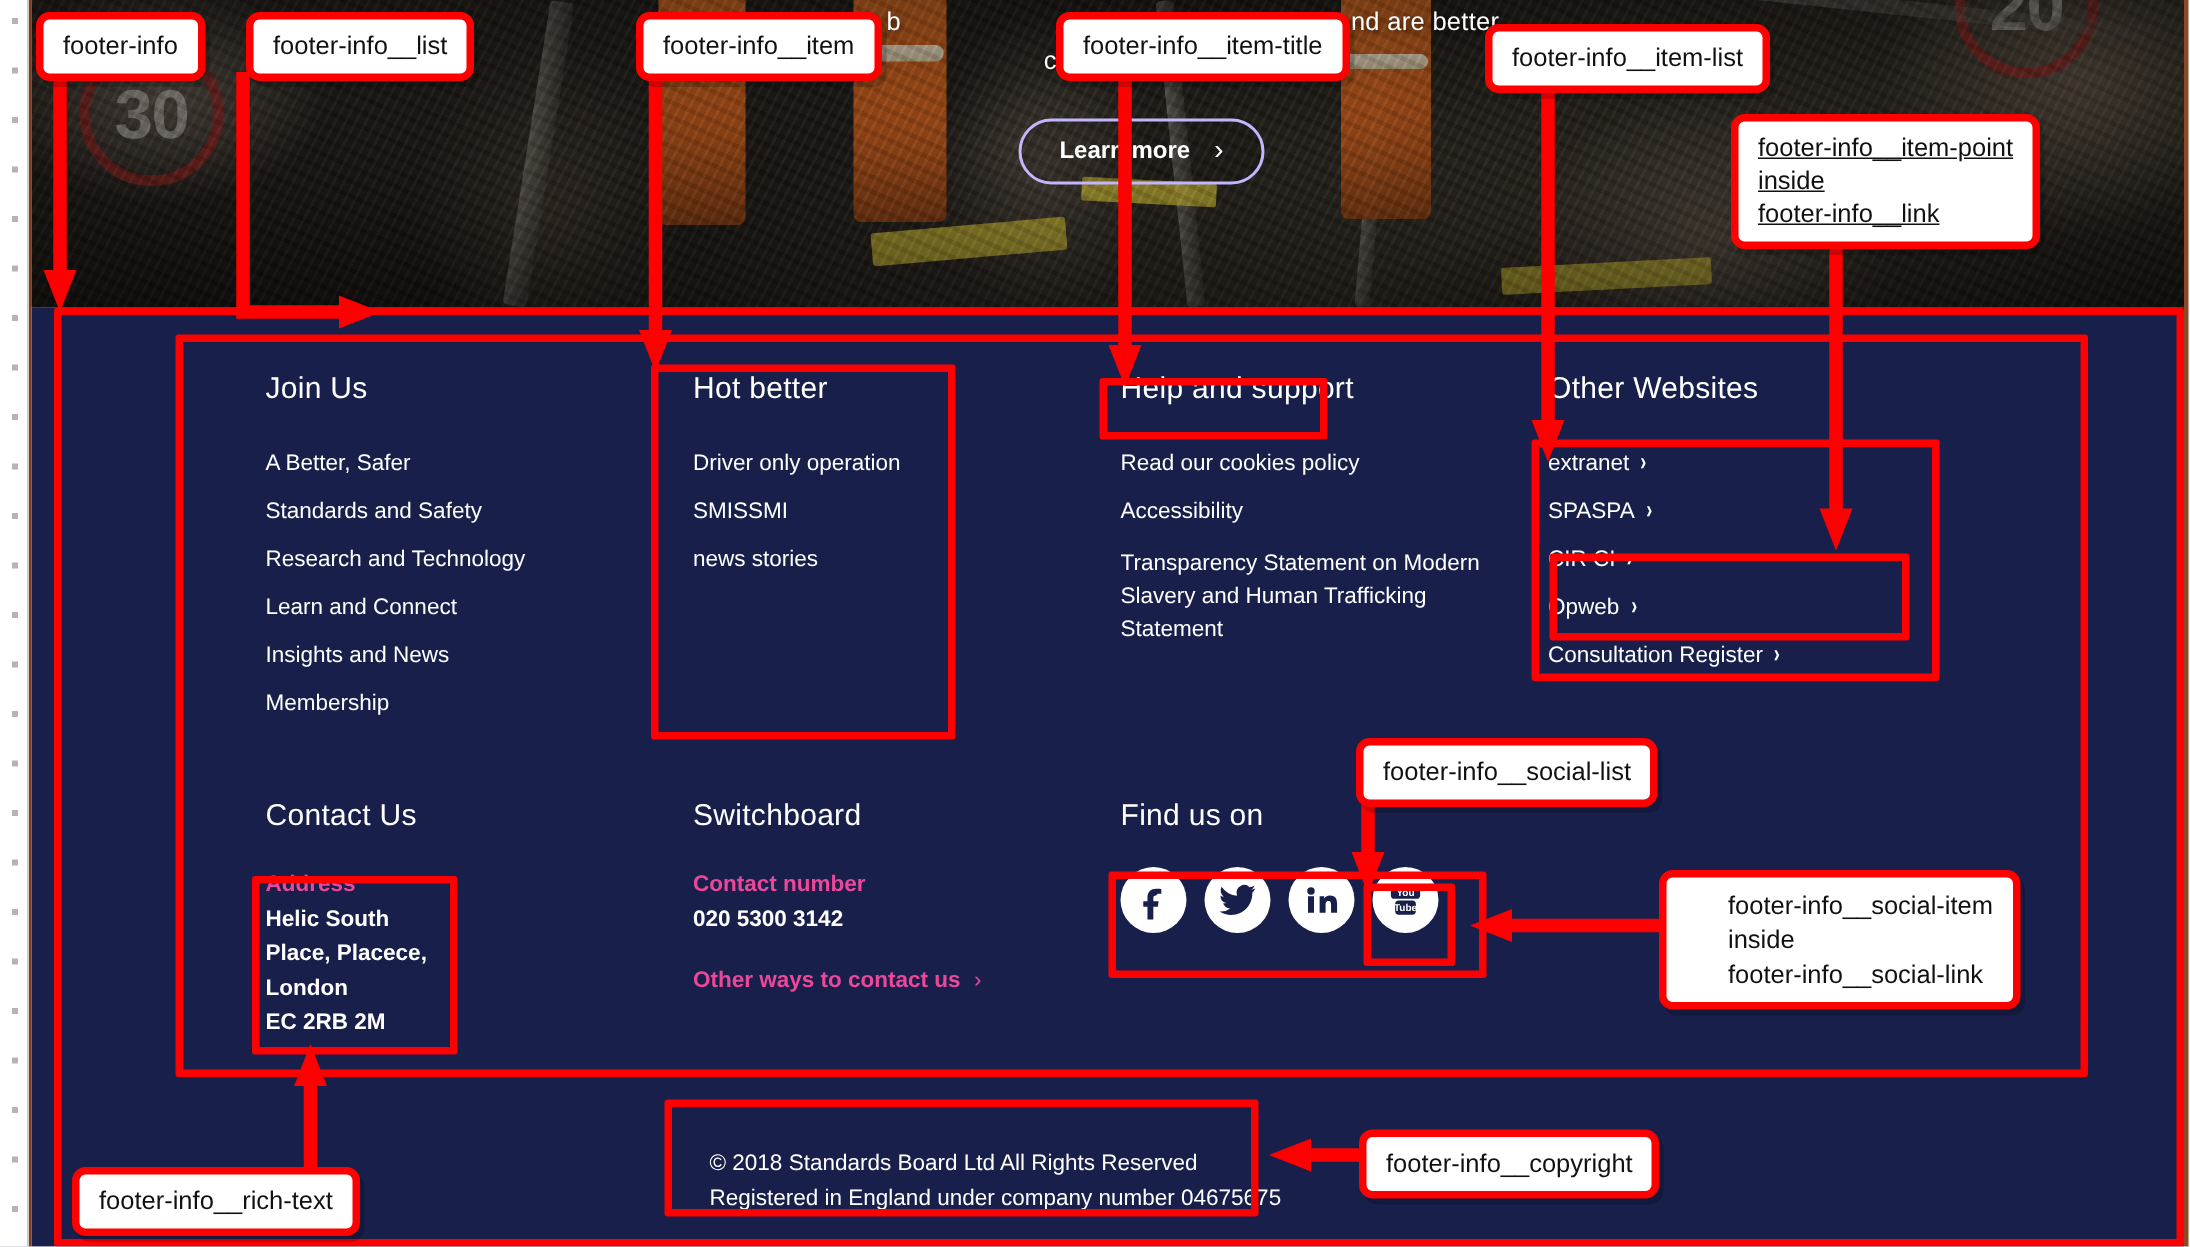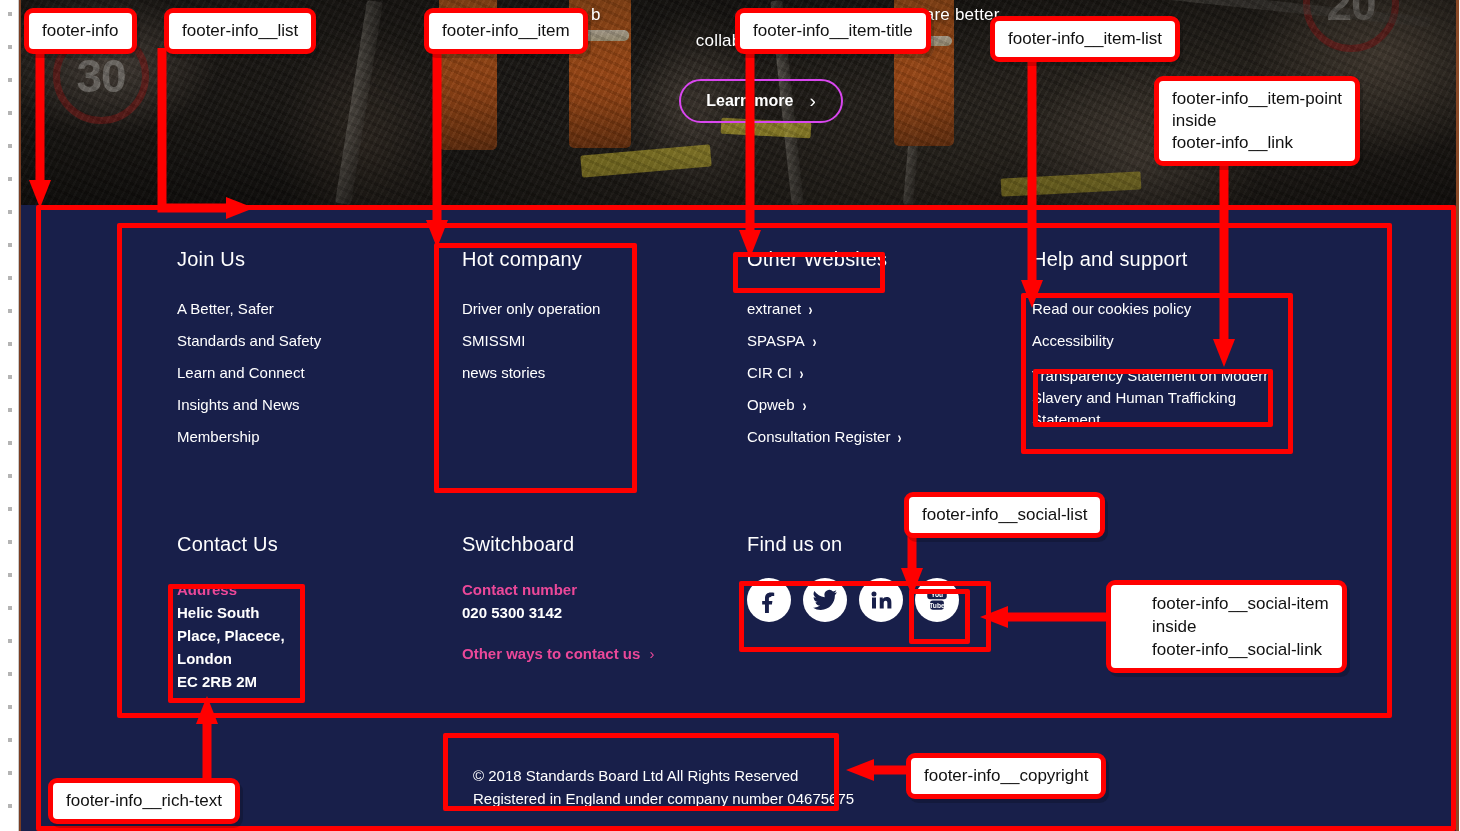--- a/index.html
+++ b/index.html
@@ -119,21 +119,21 @@
     color: #ffffff;
     font-size: 17px;
     line-height: 26px;
     letter-spacing: .2px;
     text-shadow: 0 1px 4px rgba(0,0,0,.6);
   }
   .learn-more {
     position: absolute;
     left: 658px; top: 79px;
     width: 164px; height: 44px;
-    border: 2px solid #d946ef;
+    border: 2px solid #c4b5fd;
     border-radius: 22px;
     color: #ffffff;
     display: flex;
     align-items: center;
     justify-content: center;
     gap: 16px;
     font-size: 16px;
     font-weight: 700;
     background: rgba(0,0,0,0.10);
   }
@@ -295,52 +295,53 @@
 
   <footer class="footer">
 
     <div class="fcols" style="left:156px; top:43px; width:1230px; gap:0;">
 
       <div class="fcol" style="width:285px;">
         <div class="col-title">Join Us</div>
         <div>
           <a class="col-link">A Better, Safer</a>
           <a class="col-link">Standards and Safety</a>
+          <a class="col-link">Research and Technology</a>
           <a class="col-link">Learn and Connect</a>
           <a class="col-link">Insights and News</a>
           <a class="col-link">Membership</a>
         </div>
       </div>
 
       <div class="fcol" style="width:285px;">
-        <div class="col-title">Hot company</div>
+        <div class="col-title">Hot better</div>
         <div>
           <a class="col-link">Driver only operation</a>
           <a class="col-link">SMISSMI</a>
           <a class="col-link">news stories</a>
+        </div>
+      </div>
+
+      <div class="fcol" style="width:285px;">
+        <div class="col-title">Help and support</div>
+        <div>
+          <a class="col-link">Read our cookies policy</a>
+          <a class="col-link">Accessibility</a>
+          <a class="col-link wrap" style="margin-top:8px;">Transparency Statement on Modern Slavery and Human Trafficking Statement</a>
         </div>
       </div>
 
       <div class="fcol" style="width:285px;">
         <div class="col-title">Other Websites</div>
         <div>
           <a class="col-link"><span>extranet</span><span class="chev">›</span></a>
           <a class="col-link"><span>SPASPA</span><span class="chev">›</span></a>
           <a class="col-link"><span>CIR CI</span><span class="chev">›</span></a>
           <a class="col-link"><span>Opweb</span><span class="chev">›</span></a>
           <a class="col-link"><span>Consultation Register</span><span class="chev">›</span></a>
-        </div>
-      </div>
-
-      <div class="fcol" style="width:285px;">
-        <div class="col-title">Help and support</div>
-        <div>
-          <a class="col-link">Read our cookies policy</a>
-          <a class="col-link">Accessibility</a>
-          <a class="col-link wrap" style="margin-top:8px;">Transparency Statement on Modern Slavery and Human Trafficking Statement</a>
         </div>
       </div>
     </div>
 
     <div class="fcols" style="left:156px; top:328px; width:1230px;">
 
       <div class="fcol" style="width:285px;">
         <div class="col-title">Contact Us</div>
         <div>
           <div class="rich-label">Address</div>
@@ -477,23 +478,23 @@
   <div class="anno-arrow" style="left:195px; top:690px;">
     <svg width="40" height="95">
         <path d="M12 95 V28" stroke="#ff0000" stroke-width="9" fill="none"></path>
         <path d="M12 6 L1 34 L23 34 Z" fill="#ff0000"></path>
       </svg>
   </div>
 
   <div class="anno-label" style="left:24px;  top:8px;">footer-info</div>
   <div class="anno-label" style="left:164px; top:8px;">footer-info__list</div>
   <div class="anno-label" style="left:424px; top:8px;">footer-info__item</div>
-  <div class="anno-label" style="left:735px; top:8px;">footer-info__item-title</div>
+  <div class="anno-label" style="left:704px; top:8px;">footer-info__item-title</div>
   <div class="anno-label" style="left:990px; top:16px;">footer-info__item-list</div>
-  <div class="anno-label" style="left:1154px; top:76px; line-height:22px;">footer-info__item-point
+  <div class="anno-label" style="left:1154px; top:76px; line-height:22px;text-decoration:underline;">footer-info__item-point
 inside
 footer-info__link</div>
   <div class="anno-label" style="left:904px; top:492px;">footer-info__social-list</div>
   <div class="anno-label" style="left:1106px; top:580px; line-height:23px;padding-left:41px;">footer-info__social-item
 inside
 footer-info__social-link</div>
   <div class="anno-label" style="left:906px; top:753px;">footer-info__copyright</div>
   <div class="anno-label" style="left:48px;  top:778px;">footer-info__rich-text</div>
 
 </div>

